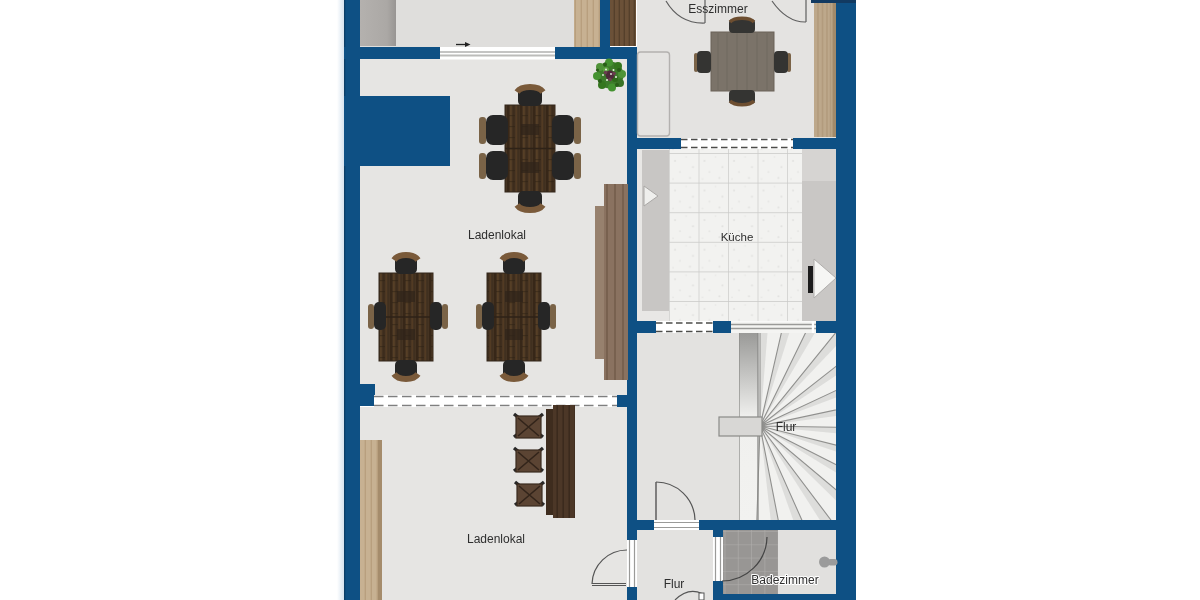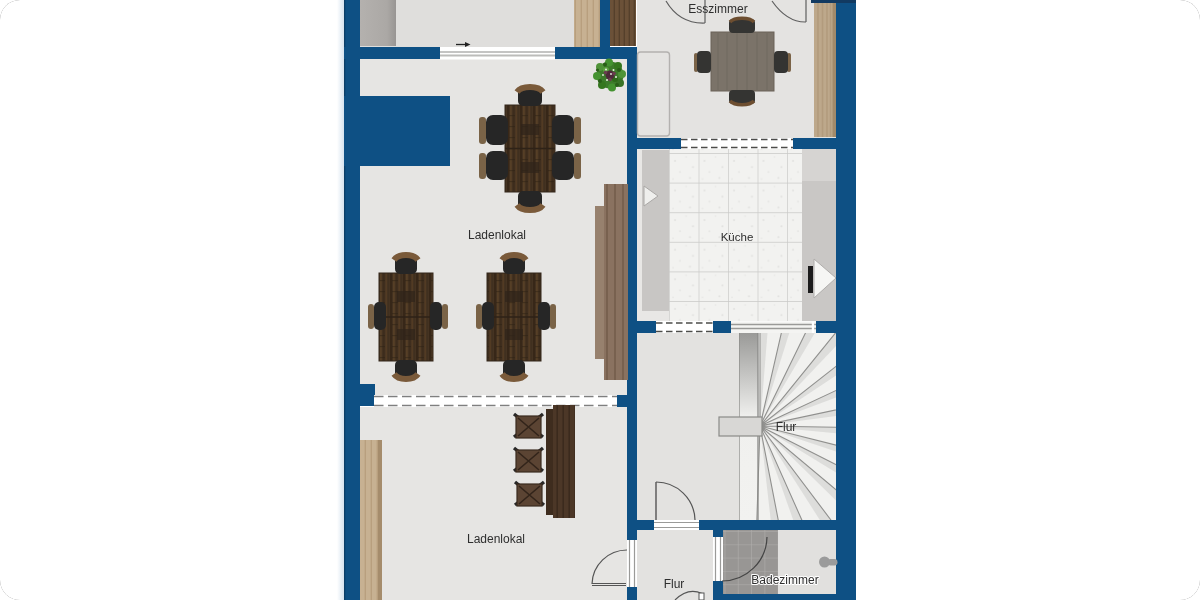--- a/index.html
+++ b/index.html
@@ -1,16 +1,16 @@
 <!DOCTYPE html>
 <html><head>
 <meta charset="utf-8">
 <style>
 html,body{margin:0;padding:0;background:#ffffff;}
-#page{position:relative;width:1200px;height:600px;background:#737373;overflow:hidden;font-family:"Liberation Sans",sans-serif;border-radius:20px;}
+#page{position:relative;width:1200px;height:600px;background:#737373;overflow:hidden;font-family:"Liberation Sans",sans-serif;}
 </style>
 </head>
 <body>
 <div id="page">
 <svg width="1200" height="600" viewBox="0 0 1200 600" xmlns="http://www.w3.org/2000/svg">
 <defs>
   <clipPath id="stairclip">
           <rect x="739" y="333" width="97" height="187"></rect>
         </clipPath>
   <linearGradient id="leftedge" x1="0" y1="0" x2="1" y2="0">

